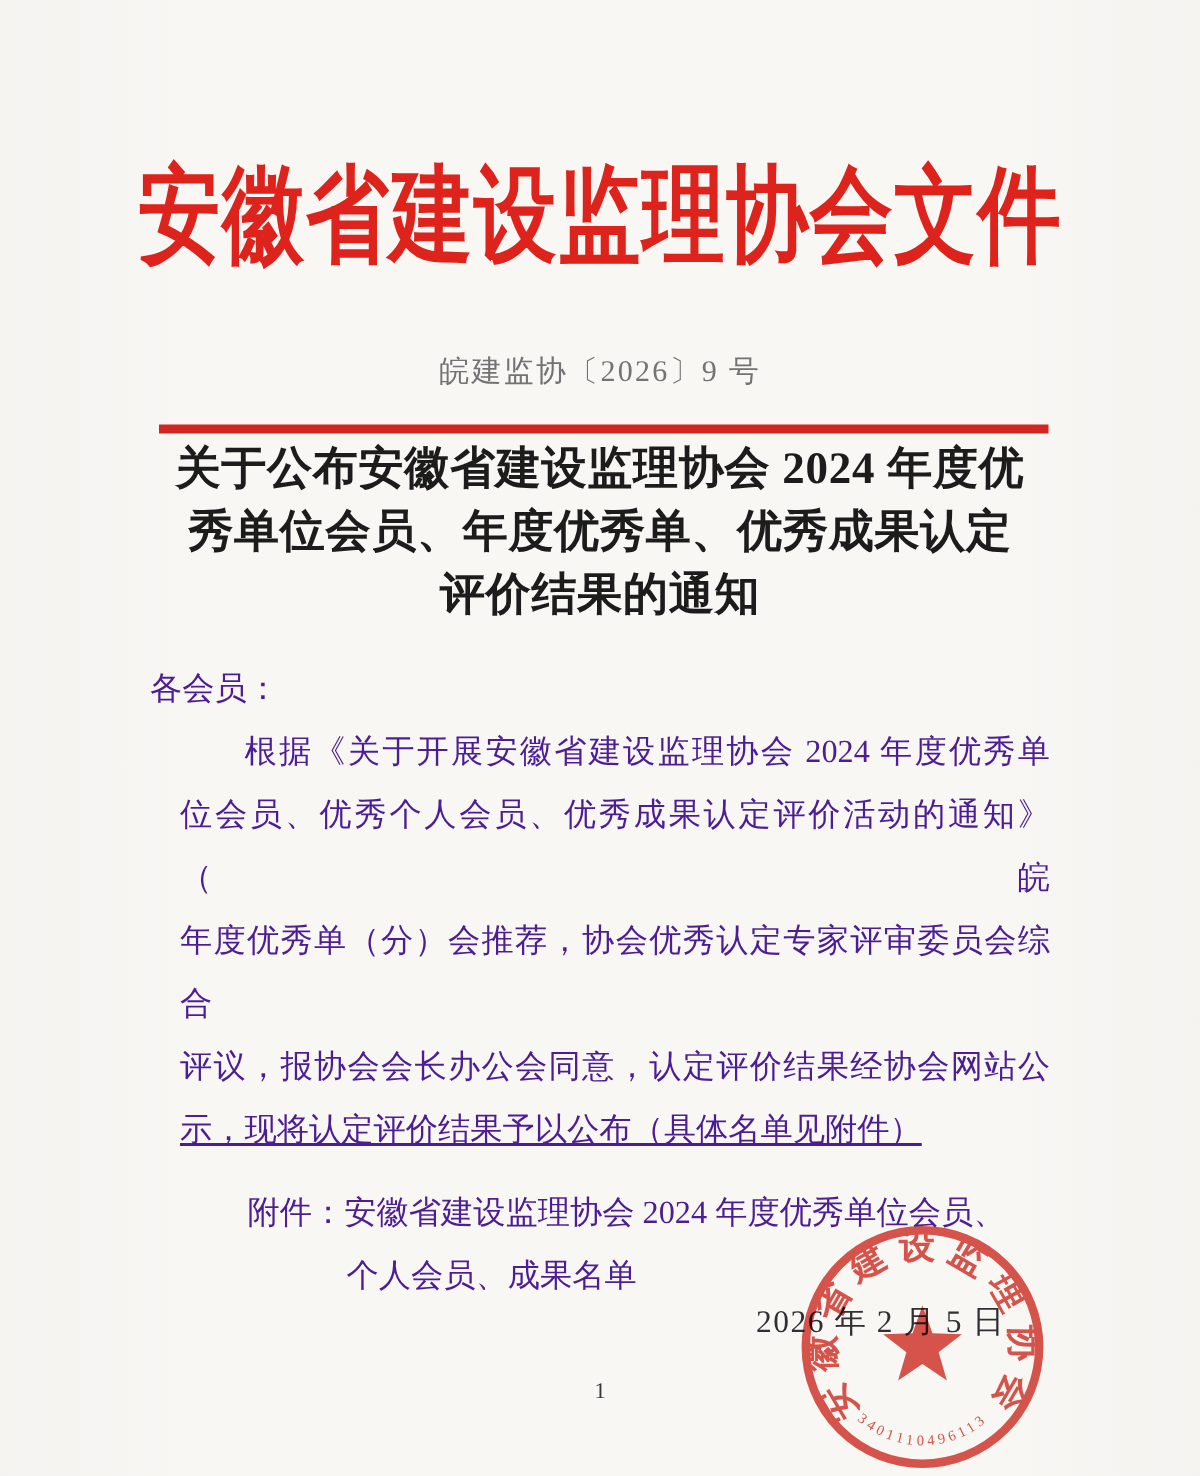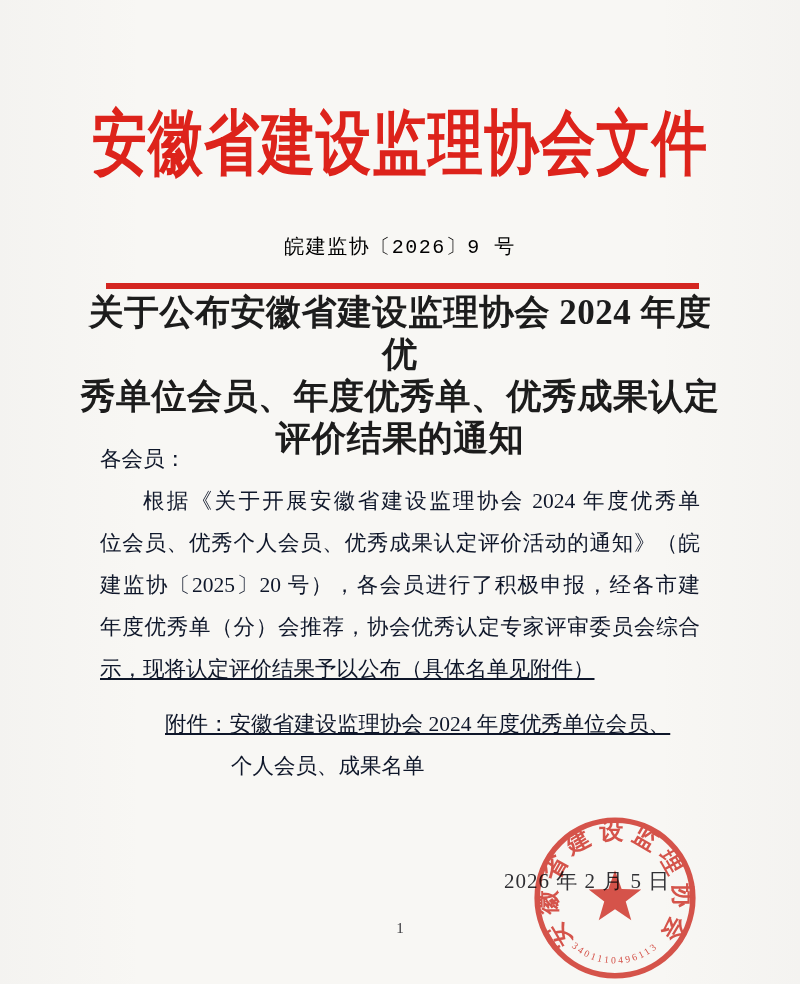--- a/index.html
+++ b/index.html
@@ -16,41 +16,41 @@
   .letterhead {
     position:absolute; top:84px; left:0; right:0;
     text-align:center; white-space:nowrap;
     font-weight:bold; font-size:55px; line-height:94px;
     letter-spacing:1px; color:#dd231b;
     transform:scaleY(1.28); transform-origin:center top;
   }
   .doc-number {
     position:absolute; top:233px; left:0; right:0;
     text-align:center; font-size:20px; line-height:30px;
-    color:#000000; letter-spacing:1.5px;font-family:Liberation Mono, monospace;
+    color:#737373; letter-spacing:1.5px;
   }
   .red-line {
     position:absolute; top:283px; left:106px; width:593px; height:6px;
     background:#d42621;
   }
   .notice-title {
     position:absolute; top:292px; left:80px; right:80px;
-    text-align:center; font-weight:bold; font-size:35px;
+    text-align:center; font-weight:bold; font-size:30px;
     line-height:42px; color:#1c1c1c; letter-spacing:0.5px;
   }
   .body-block {
     position:absolute; top:438px; left:100px; width:600px;
-    font-size:21.5px; line-height:42px; color:#0f172a;
+    font-size:21.5px; line-height:42px; color:#4c1d95;
   }
   .salutation { text-align:left; }
-  .para-line { text-align:justify; text-align-last:justify; }
+  .para-line { text-align:justify; text-align-last:justify;margin-left:20px; }
   .para-line.first { text-indent:2em; }
   .para-line.last { text-align-last:left;text-decoration:underline; }
   .attach { margin-top:13px; }
-  .attach-1 { padding-left:65px;text-decoration:underline; }
+  .attach-1 { padding-left:65px; }
   .attach-2 { padding-left:131px; }
   .date-line {
     position:absolute; top:866px; left:504px;
     font-size:21px; line-height:30px; color:#303034; letter-spacing:1px;
     white-space:nowrap;
   }
   .stamp {
     position:absolute; top:811px; left:528px; width:174px; height:174px;
     mix-blend-mode:multiply; opacity:0.92;
   }
@@ -72,22 +72,22 @@
 <div class="notice-title">
   <div>关于公布安徽省建设监理协会 2024 年度优</div>
   <div>秀单位会员、年度优秀单、优秀成果认定</div>
   <div>评价结果的通知</div>
 </div>
 
 <div class="body-block">
   <div class="salutation">各会员：</div>
   <div class="para-line first">根据《关于开展安徽省建设监理协会 2024 年度优秀单</div>
   <div class="para-line">位会员、优秀个人会员、优秀成果认定评价活动的通知》（皖</div>
-  <div class="para-line">建监协〔2025〕20 号），各会员进行了积极申报，经各市建</div>
   <div class="para-line">年度优秀单（分）会推荐，协会优秀认定专家评审委员会综合</div>
+  <div class="para-line">评议，报协会会长办公会同意，认定评价结果经协会网站公</div>
   <div class="para-line last">示，现将认定评价结果予以公布（具体名单见附件）</div>
   <div class="attach">
     <div class="attach-1">附件：安徽省建设监理协会 2024 年度优秀单位会员、</div>
     <div class="attach-2">个人会员、成果名单</div>
   </div>
 </div>
 
 <div class="date-line">2026 年 2 月 5 日</div>
 
 <svg class="stamp" viewBox="0 0 170 170" xmlns="http://www.w3.org/2000/svg">

